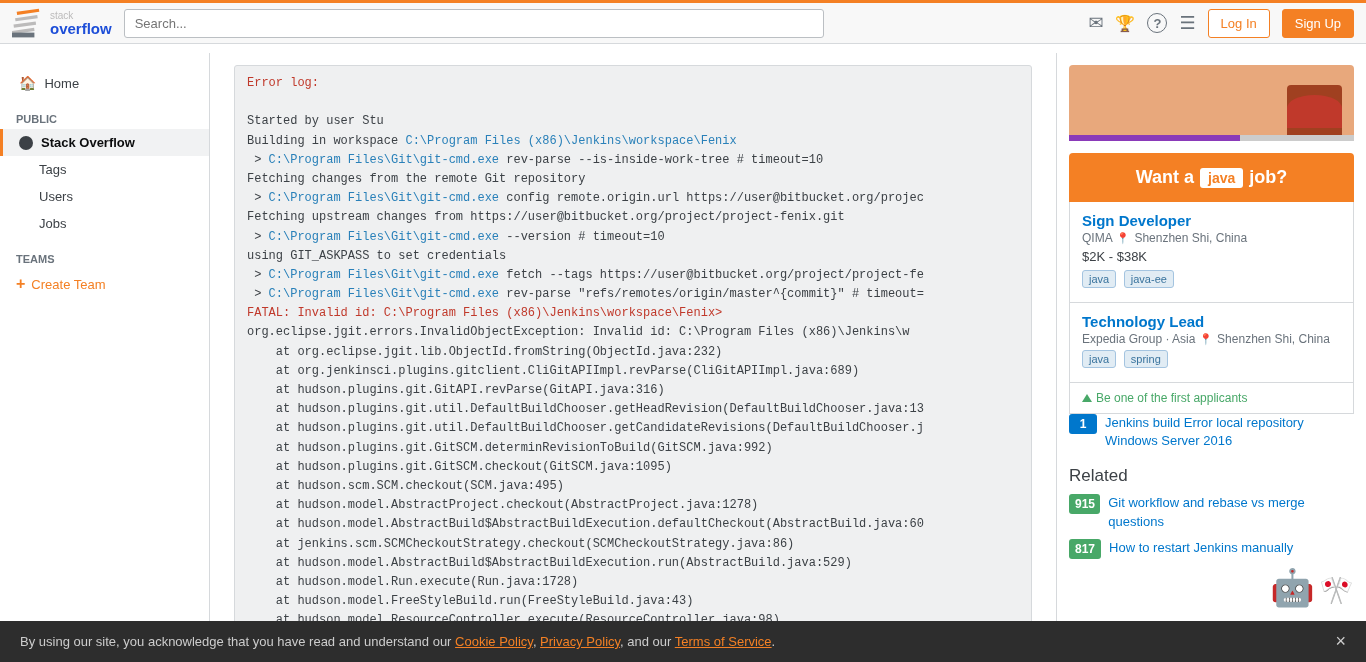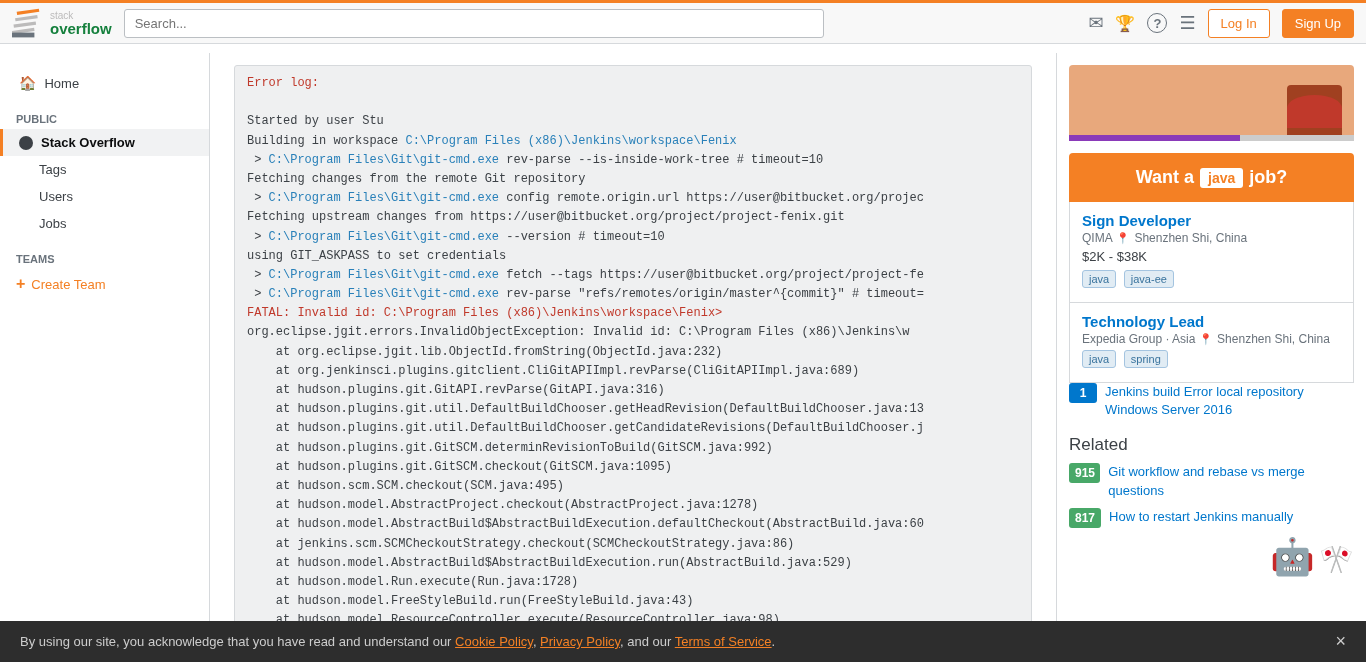--- a/index.html
+++ b/index.html
@@ -141,21 +141,21 @@
   <a id="logo" href="#">
     <svg id="logo-icon" viewBox="0 0 40 40" xmlns="http://www.w3.org/2000/svg">
       <rect x="0" y="28" width="28" height="4" fill="#bcbbbb" transform="rotate(-8,14,30)"></rect>
       <rect x="2" y="20" width="28" height="4" fill="#bcbbbb" transform="rotate(-8,16,22)"></rect>
       <rect x="4" y="12" width="28" height="4" fill="#bcbbbb" transform="rotate(-8,18,14)"></rect>
       <rect x="6" y="4" width="28" height="4" fill="#f48024" transform="rotate(-8,20,6)"></rect>
       <rect x="0" y="32" width="28" height="6" fill="#6a737c"></rect>
     </svg>
     <div id="logo-text">
       <span style="font-size:10px;color:#bcbbbb;">stack</span>
-      <span style="font-size:15px;font-weight:bold;color:#15803d;">overflow</span>
+      <span style="font-size:15px;font-weight:bold;color:#1d4ed8;">overflow</span>
     </div>
   </a>
   <input type="text" id="search-bar" style="flex: 1 1 0%; max-width: 700px; border: 1px solid rgb(187, 191, 195); border-radius: 3px; padding: 6px 10px; font-size: 13px; color: rgb(106, 115, 124);" placeholder="Search...">
   <div id="header-actions" style="margin-left:auto;display:flex;align-items:center;gap:12px;">
     <span style="cursor:pointer;font-size:18px;color:#6a737c;">✉</span>
     <span style="cursor:pointer;font-size:16px;color:#6a737c;">🏆</span>
     <span style="cursor:pointer;width:20px;height:20px;border:1.5px solid #6a737c;border-radius:50%;display:inline-flex;align-items:center;justify-content:center;font-size:13px;color:#6a737c;font-weight:bold;">?</span>
     <span style="cursor:pointer;font-size:18px;color:#6a737c;">☰</span>
     <button class="header-btn btn-login">Log In</button>
     <button class="header-btn btn-signup">Sign Up</button>
@@ -269,20 +269,24 @@
       <div class="job-company">
         <span>Expedia Group · Asia</span>
         <span style="font-size:11px;">📍</span>
         <span>Shenzhen Shi, China</span>
       </div>
       <div>
         <span class="tag-pill">java</span>
         <span class="tag-pill">spring</span>
       </div>
     </div>
+    <div class="applicants-note">
+      <div class="triangle-up"></div>
+      <span>Be one of the first applicants</span>
+    </div>
 
     <div class="linked-item">
       <span class="linked-badge blue">1</span>
       <a class="linked-link" href="#">Jenkins build Error local repository Windows Server 2016</a>
     </div>
 
     <div class="section-header">Related</div>
     <div class="linked-item">
       <span class="linked-badge green">915</span>
       <a class="linked-link" href="#">Git workflow and rebase vs merge questions</a>

